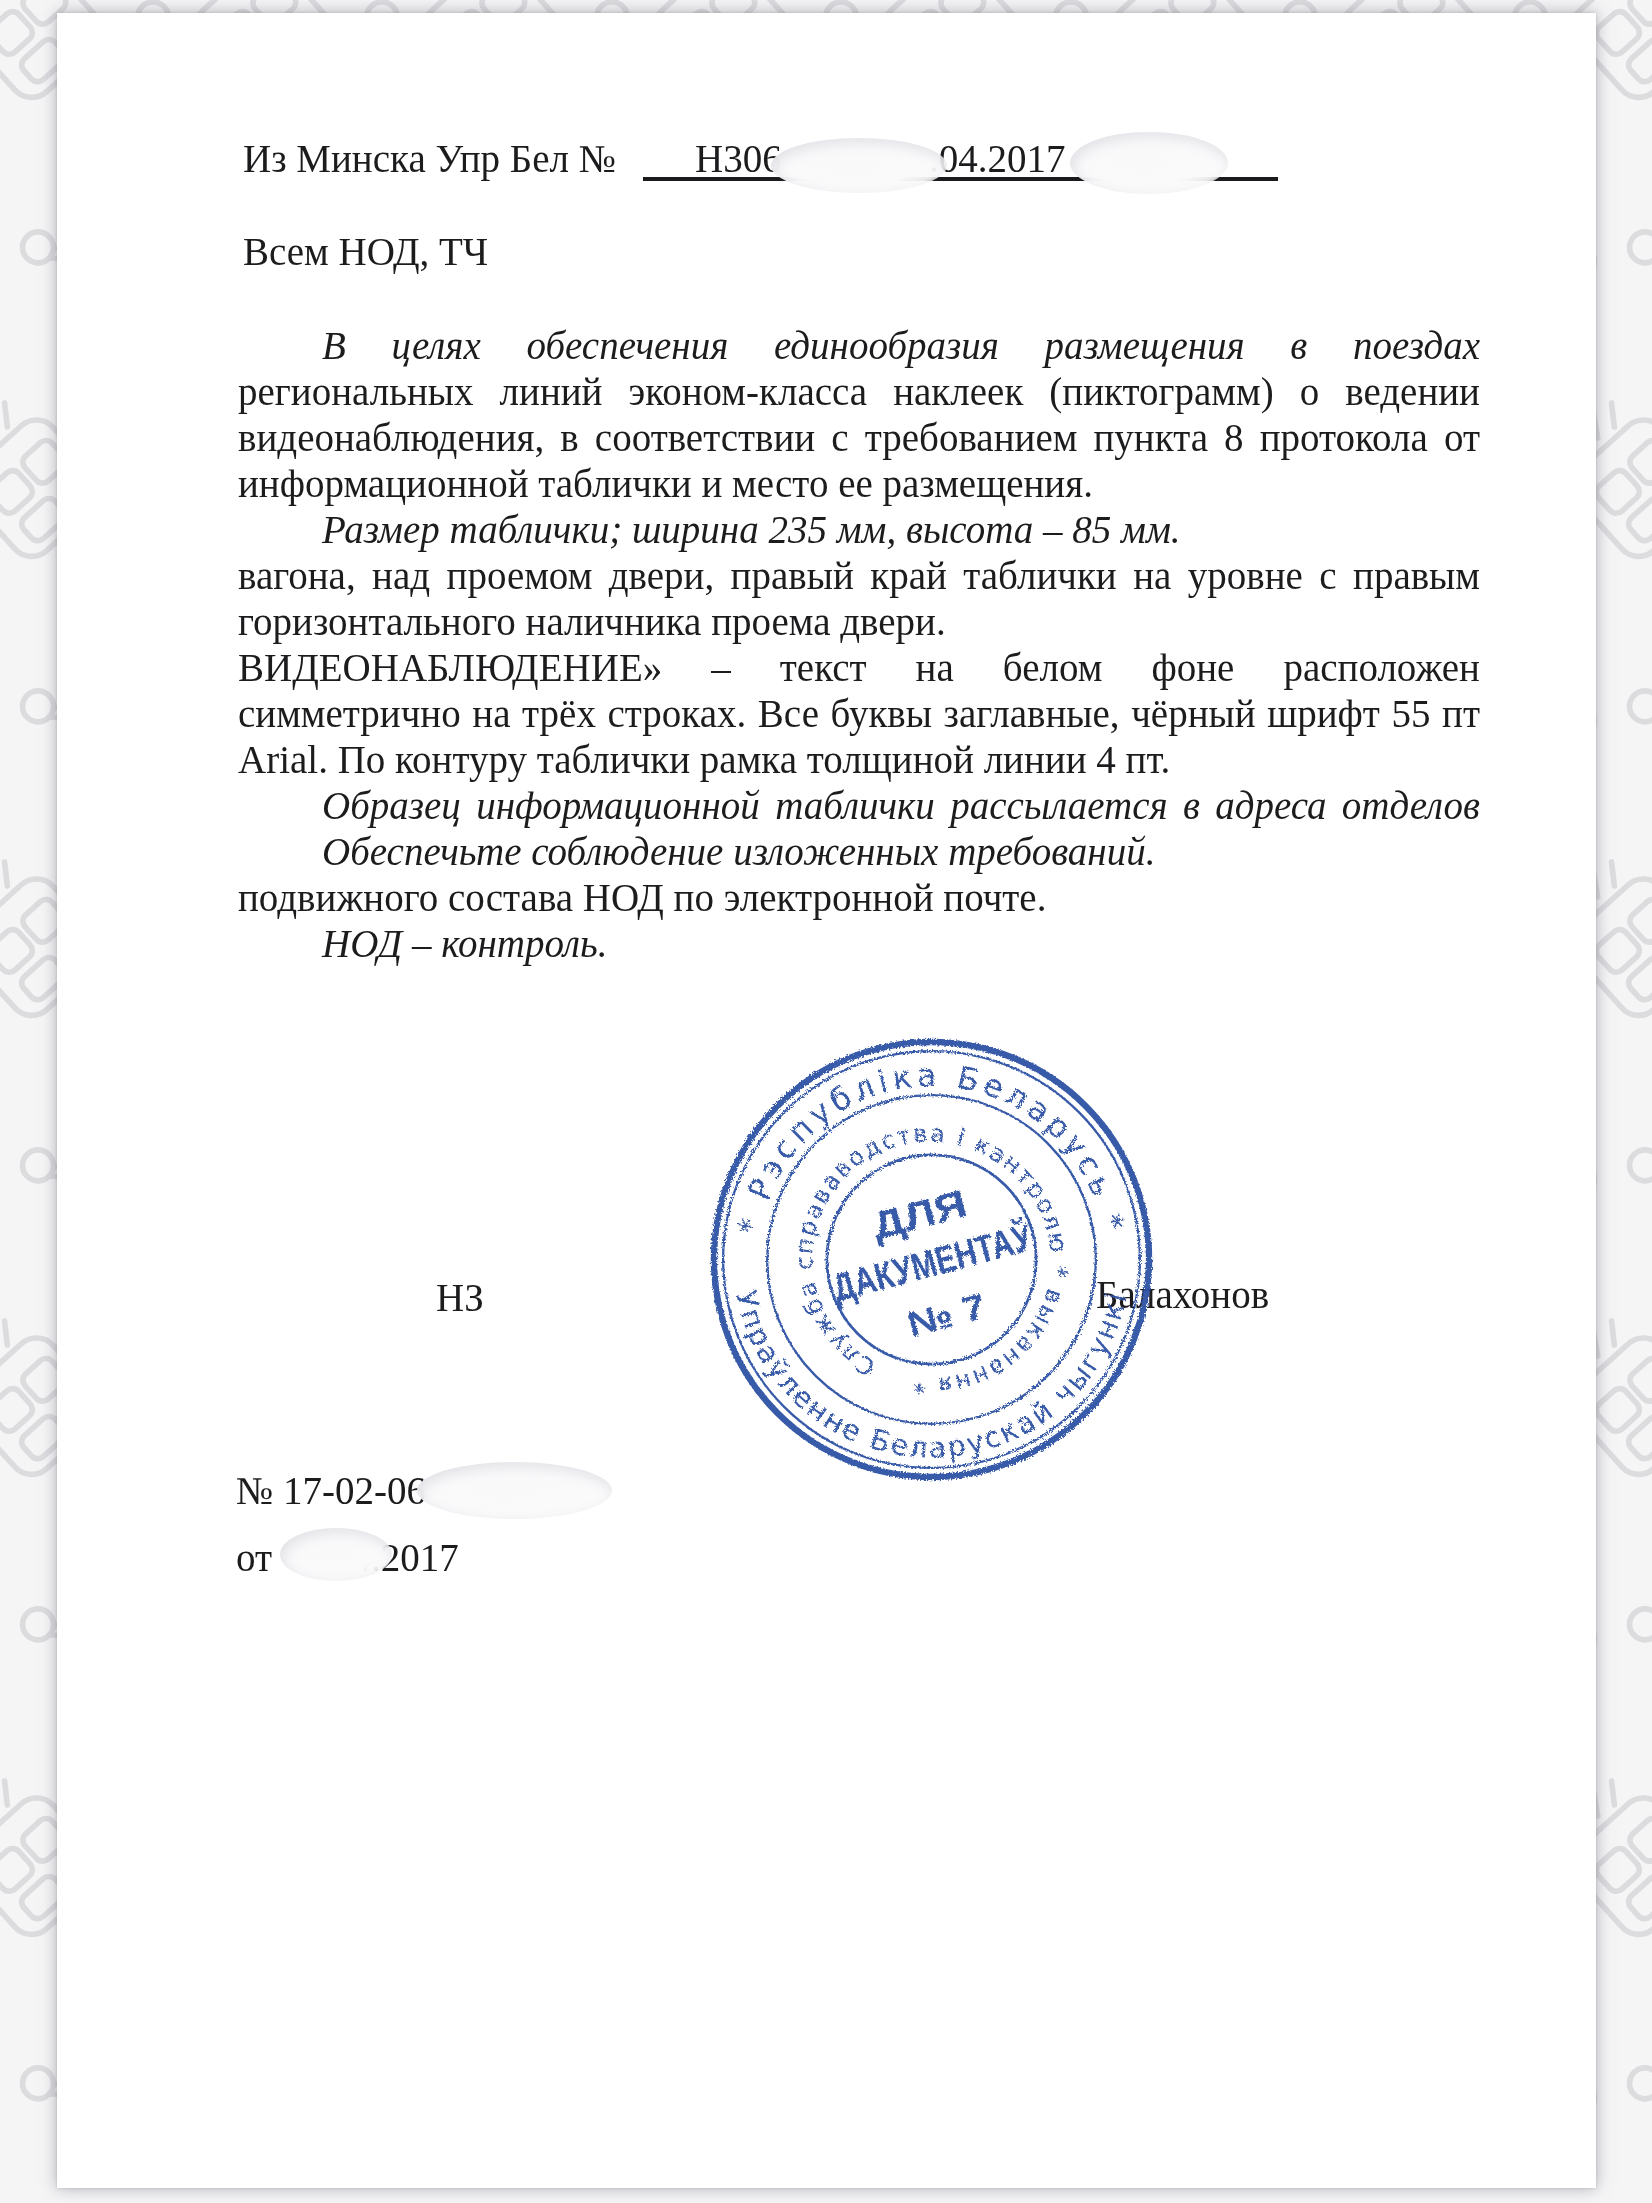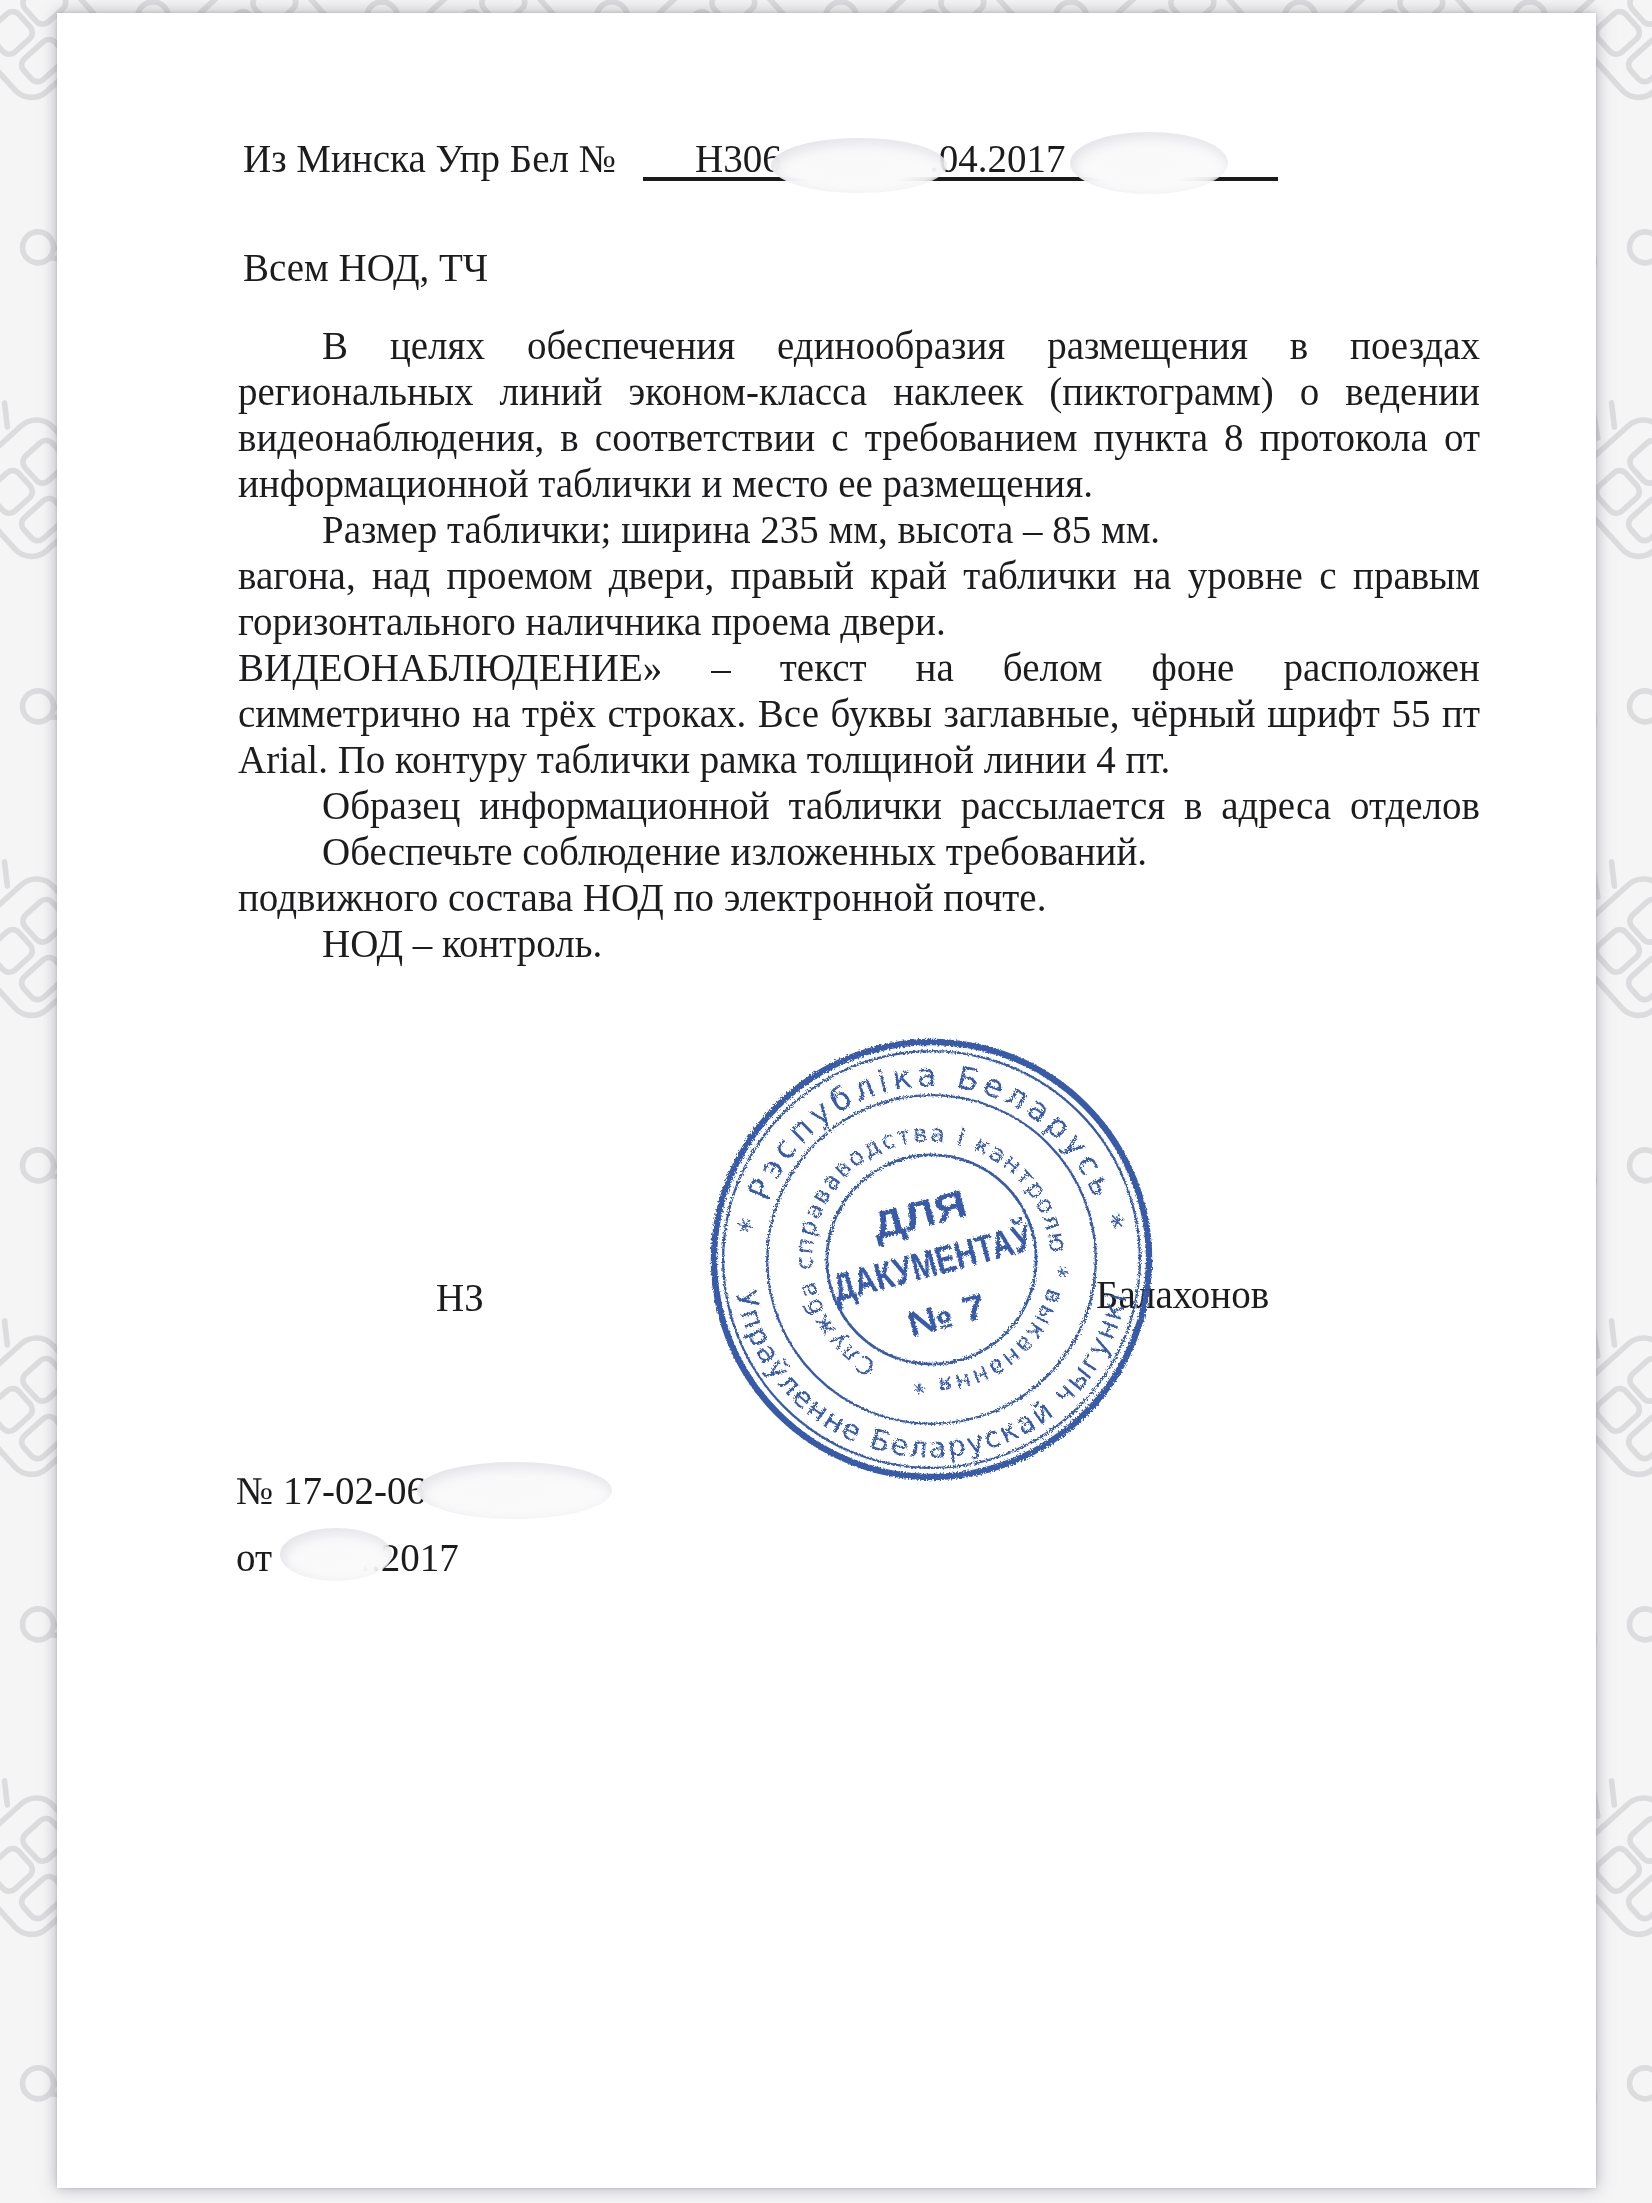--- a/index.html
+++ b/index.html
@@ -17,21 +17,21 @@
   .paper {
     position:absolute; left:57px; top:13px; width:1539px; height:2175px;
     background: var(--paper, #ffffff); z-index:1;
     box-shadow: 0 0 14.7px rgba(105,105,120,.5), 0 0 2.8px rgba(0,0,0,.14);
   }
   .abs { position:absolute; }
   .t { font-size:39px; line-height:46px; color:var(--ink-black, #1c1c1e); white-space:pre; z-index:2; }
   .body-text { position:absolute; left:181px; top:310px; width:1242px; z-index:2; }
   .bline { font-size:39px; line-height:46px; color:var(--ink-black, #1c1c1e); }
   .bline.just { text-align:justify; text-align-last:justify; }
-  .bline.first { padding-left:84px; }
+  .bline.first { padding-left:84px;font-style:italic; }
   .underline { position:absolute; height:3.7px; background:#1b1b1d; z-index:2; }
   .smudge {
     position:absolute; z-index:5; border-radius:50%;
     background: radial-gradient(ellipse at 45% 50%, #f9f9fa 0%, #fafafb 48%, rgba(250,250,251,.93) 66%, rgba(250,250,251,0) 100%);
     box-shadow: inset 2.8px 4.6px 13px rgba(185,185,196,.38);
   }
   .stamp { position:absolute; left:634px; top:1006px; width:481px; height:481px; z-index:4; opacity:.93; }
   .stamp circle { fill:none; stroke:var(--ink-blue, #2b4fa3); }
   .st-outer  { font-family:"DejaVu Sans", sans-serif; font-size:34px; letter-spacing:5px;  fill:var(--ink-blue, #2b4fa3); }
   .st-outerb { font-family:"DejaVu Sans", sans-serif; font-size:31px; letter-spacing:2.5px; fill:var(--ink-blue, #2b4fa3); }
@@ -331,21 +331,21 @@
 
   <div class="paper">
 
     <div class="t abs" style="left:186px;top:123px">Из Минска Упр Бел №</div>
     <div class="underline" style="left:586px;top:164px;width:635px"></div>
     <div class="t abs" style="left:638px;top:123px">Н306</div>
     <div class="t abs" style="left:872px;top:123px">.04.2017</div>
     <div class="smudge" style="left:714px;top:125px;width:176px;height:55px"></div>
     <div class="smudge" style="left:1013px;top:119px;width:158px;height:62px"></div>
 
-    <div class="t abs" style="left:186px;top:232px">Всем НОД, ТЧ</div>
+    <div class="t abs" style="left:186px;top:216px">Всем НОД, ТЧ</div>
 
     <div class="body-text">
         <div class="bline just first">В целях обеспечения единообразия размещения в поездах</div>
         <div class="bline just">региональных линий эконом-класса наклеек (пиктограмм) о ведении</div>
         <div class="bline just">видеонаблюдения, в соответствии с требованием пункта 8 протокола от</div>
         <div class="bline">информационной таблички и место ее размещения.</div>
         <div class="bline first">Размер таблички; ширина 235 мм, высота – 85 мм.</div>
         <div class="bline just">вагона, над проемом двери, правый край таблички на уровне с правым</div>
         <div class="bline">горизонтального наличника проема двери.</div>
         <div class="bline just">ВИДЕОНАБЛЮДЕНИЕ» – текст на белом фоне расположен</div>

